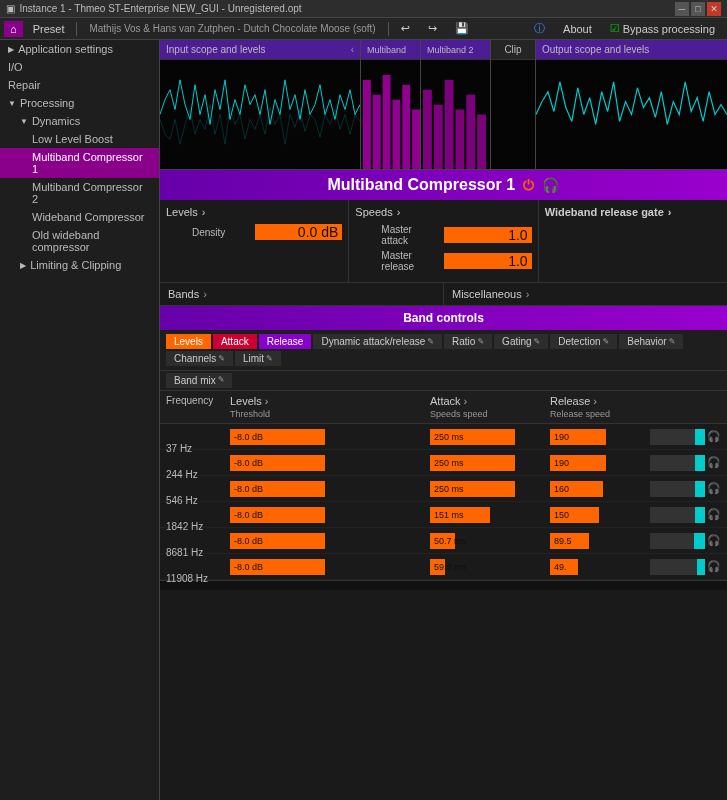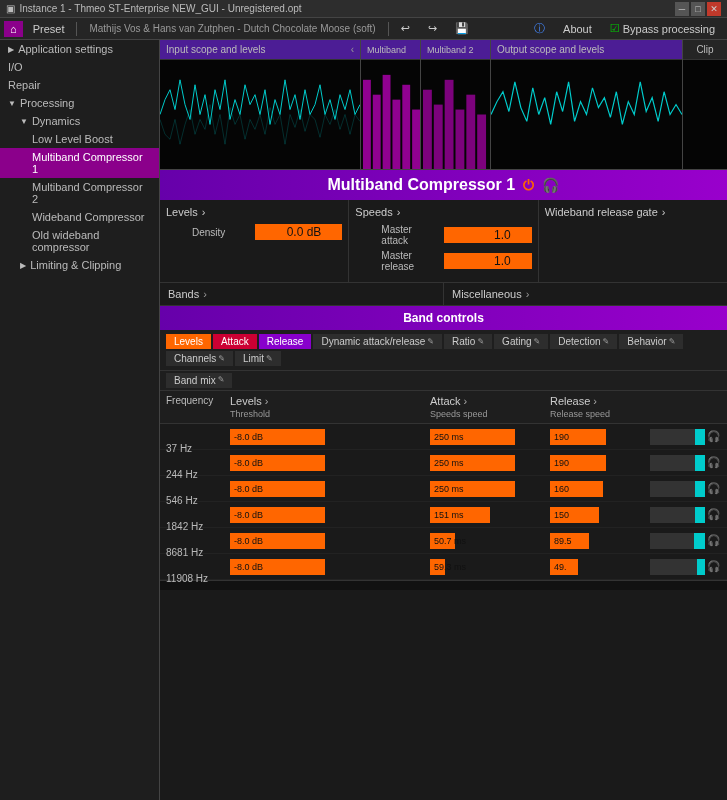--- a/index.html
+++ b/index.html
@@ -160,21 +160,21 @@
     
     .panels-row {
       display: flex;
       border-bottom: 1px solid #333;
     }
     .panel-section {
       flex: 1;
       border-right: 1px solid #333;
       padding: 6px;
     }
-    .panel-section:last-child { border-right: none; }
+    .panel-section:last-child { border-right: none; font-weight: bold; }
     .panel-title {
       font-size: 11px;
       color: #ccc;
       margin-bottom: 6px;
       display: flex; align-items: center; gap: 4px;
     }
     .panel-row {
       display: flex;
       align-items: center;
       margin-bottom: 4px;
@@ -188,24 +188,24 @@
       padding-left: 26px;
     }
     .orange-bar {
       height: 16px;
       background: #ff6600;
       flex: 1;
       position: relative;
     }
     .bar-value {
       position: absolute;
-      right: 21px;
+      right: 4px;
       top: 50%;
       transform: translateY(-50%);
-      font-size: 12px;
+      font-size: 14px;
       color: #111;
     }
 
     
     .secondary-panels-row {
       display: flex;
       border-bottom: 1px solid #333;
     }
     .secondary-panel {
       flex: 1;
@@ -542,41 +542,41 @@
             <rect x="2" y="30" width="9" height="80" fill="#cc00cc" opacity="0.6"></rect>
             <rect x="13" y="45" width="9" height="65" fill="#cc00cc" opacity="0.6"></rect>
             <rect x="24" y="20" width="9" height="90" fill="#cc00cc" opacity="0.6"></rect>
             <rect x="35" y="50" width="9" height="60" fill="#cc00cc" opacity="0.6"></rect>
             <rect x="46" y="35" width="9" height="75" fill="#cc00cc" opacity="0.6"></rect>
             <rect x="57" y="55" width="9" height="55" fill="#cc00cc" opacity="0.6"></rect>
           </svg>
         </div>
       </div>
 
+      <div class="scope-section scope-clip">
+        <div class="clip-label">
+          <span>Clip</span>
+        </div>
+        <div class="scope-display">
+          <svg class="waveform-svg" viewBox="0 0 45 110" preserveAspectRatio="none">
+            <rect width="45" height="110" fill="#050505"></rect>
+          </svg>
+        </div>
+      </div>
+
       <div class="scope-section scope-output">
         <div class="scope-label">
           <span>Output scope and levels</span>
         </div>
         <div class="scope-display">
           <svg class="waveform-svg" viewBox="0 0 160 110" preserveAspectRatio="none">
             <rect width="160" height="110" fill="#050505"></rect>
             <polyline fill="none" stroke="#00cccc" stroke-width="1" points="
               0,55 5,42 10,32 15,52 20,22 25,48 30,62 35,28 40,55 45,38 50,65 55,32 60,52 65,22 70,62 75,42 80,55 85,28 90,48 95,38 100,58 105,32 110,65 115,42 120,55 125,22 130,52 135,38 140,62 145,32 150,55 155,45 160,55
             "></polyline>
-          </svg>
-        </div>
-      </div>
-
-      <div class="scope-section scope-clip">
-        <div class="clip-label">
-          <span>Clip</span>
-        </div>
-        <div class="scope-display">
-          <svg class="waveform-svg" viewBox="0 0 45 110" preserveAspectRatio="none">
-            <rect width="45" height="110" fill="#050505"></rect>
           </svg>
         </div>
       </div>
     </div>
 
     <div class="plugin-header">
       <span>Multiband Compressor 1</span>
       <span class="plugin-power">⏻</span>
       <span class="plugin-headphones">🎧</span>
     </div>

